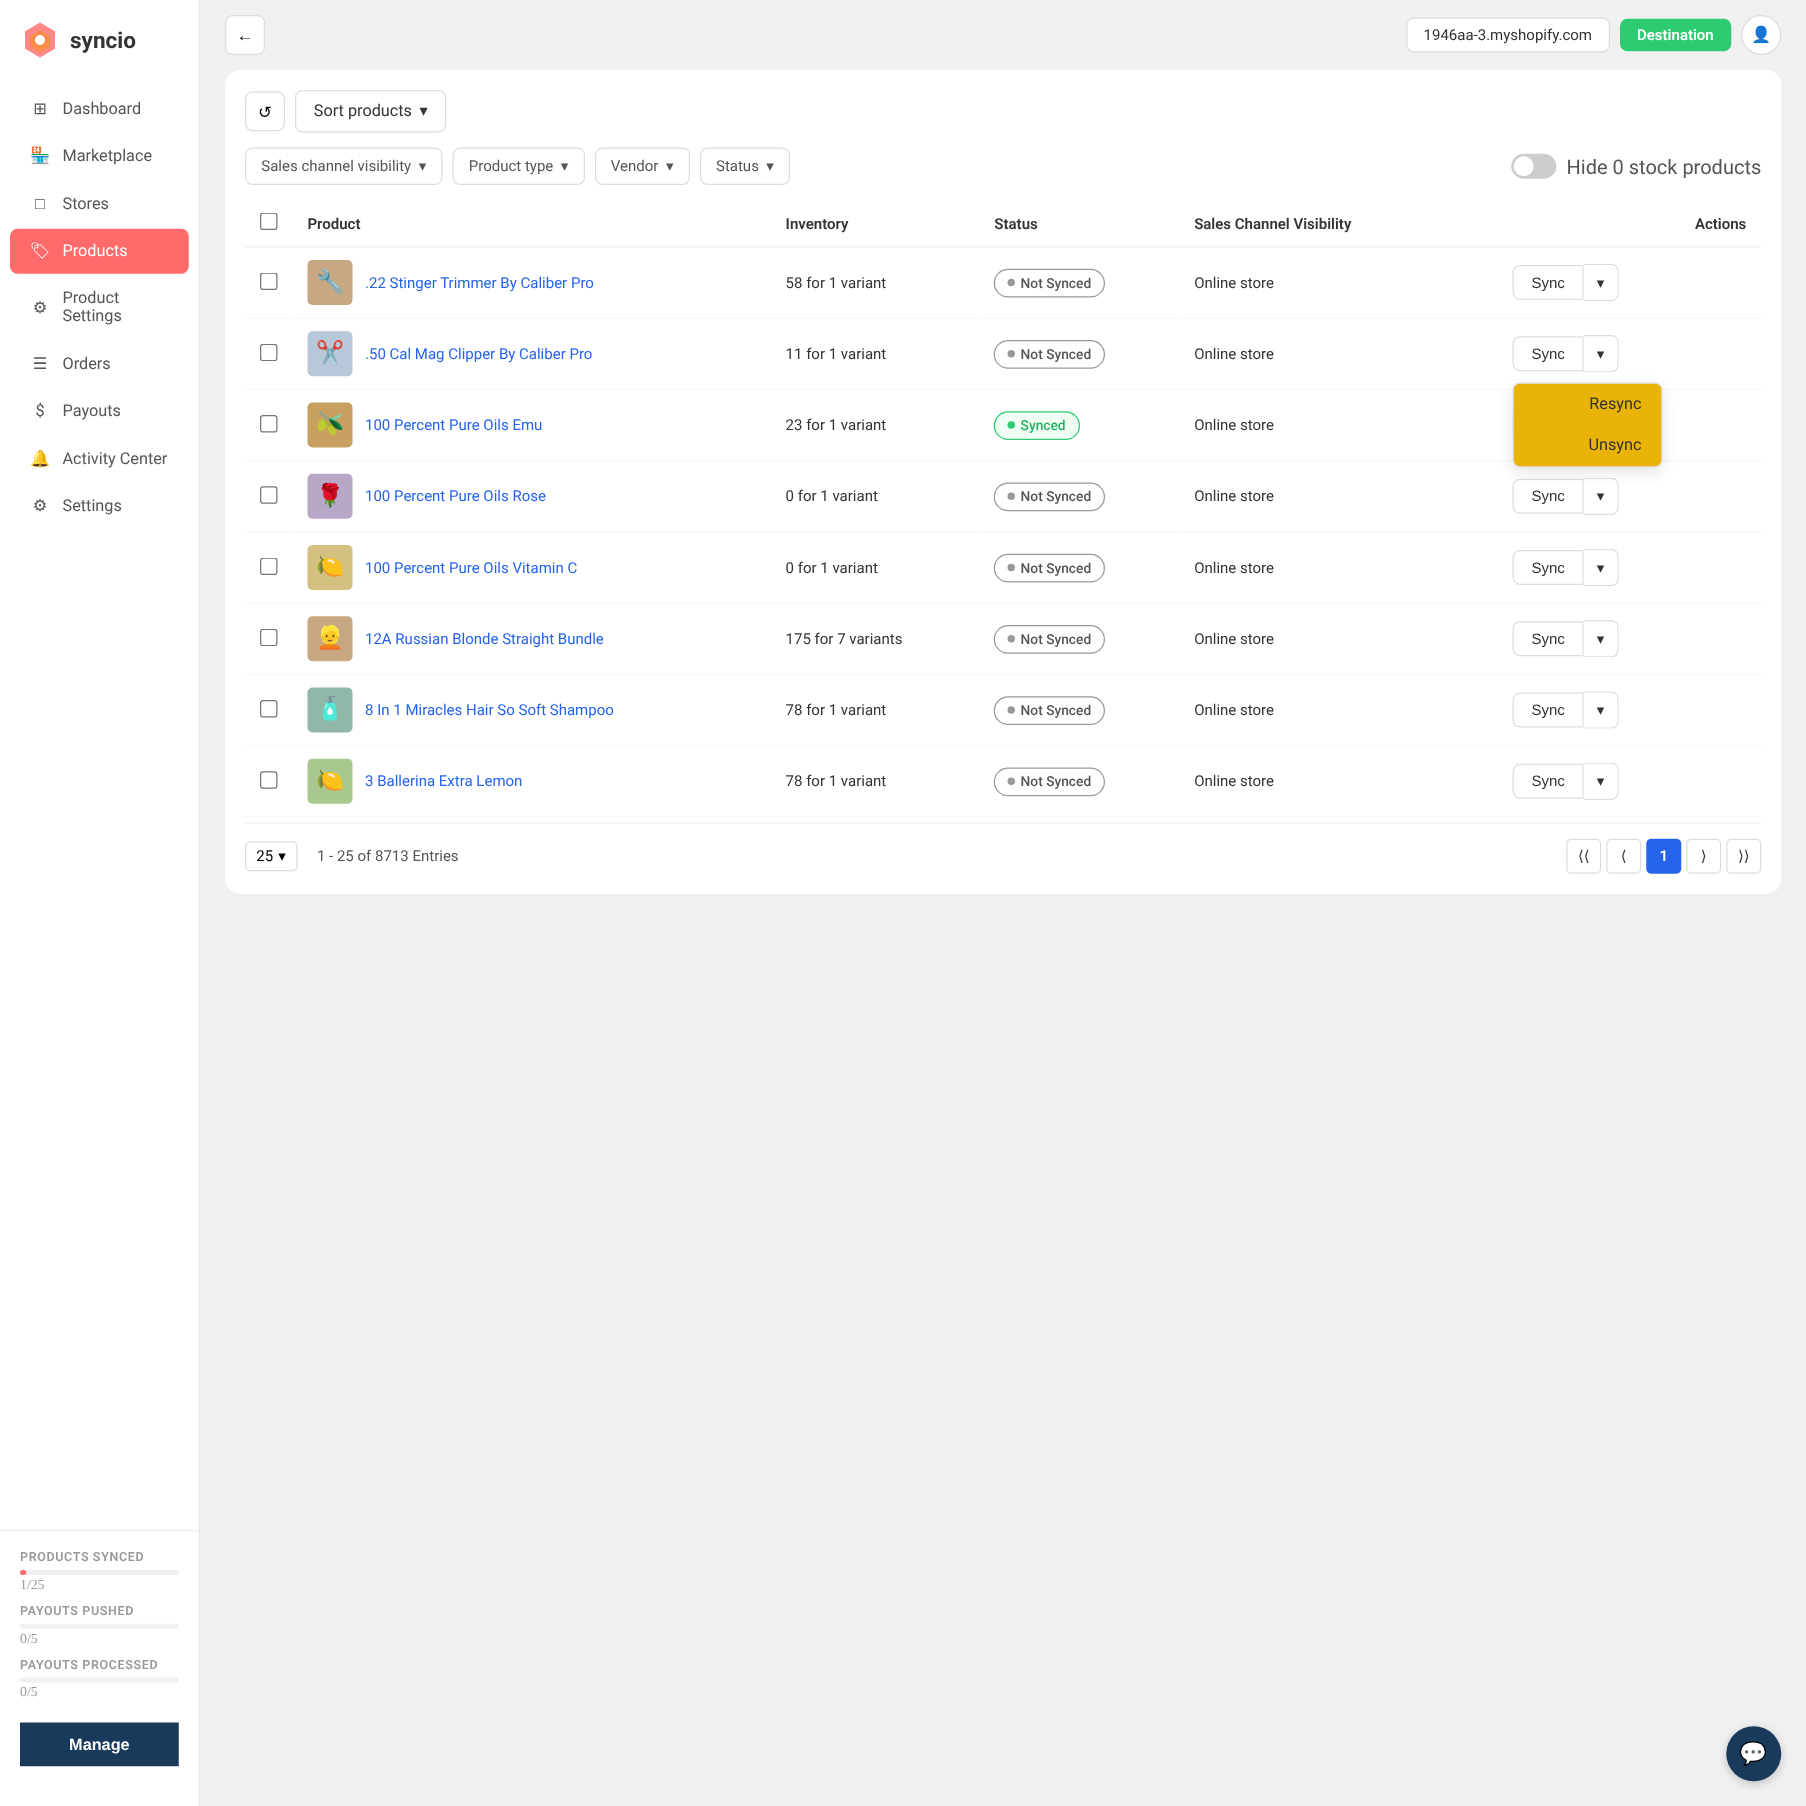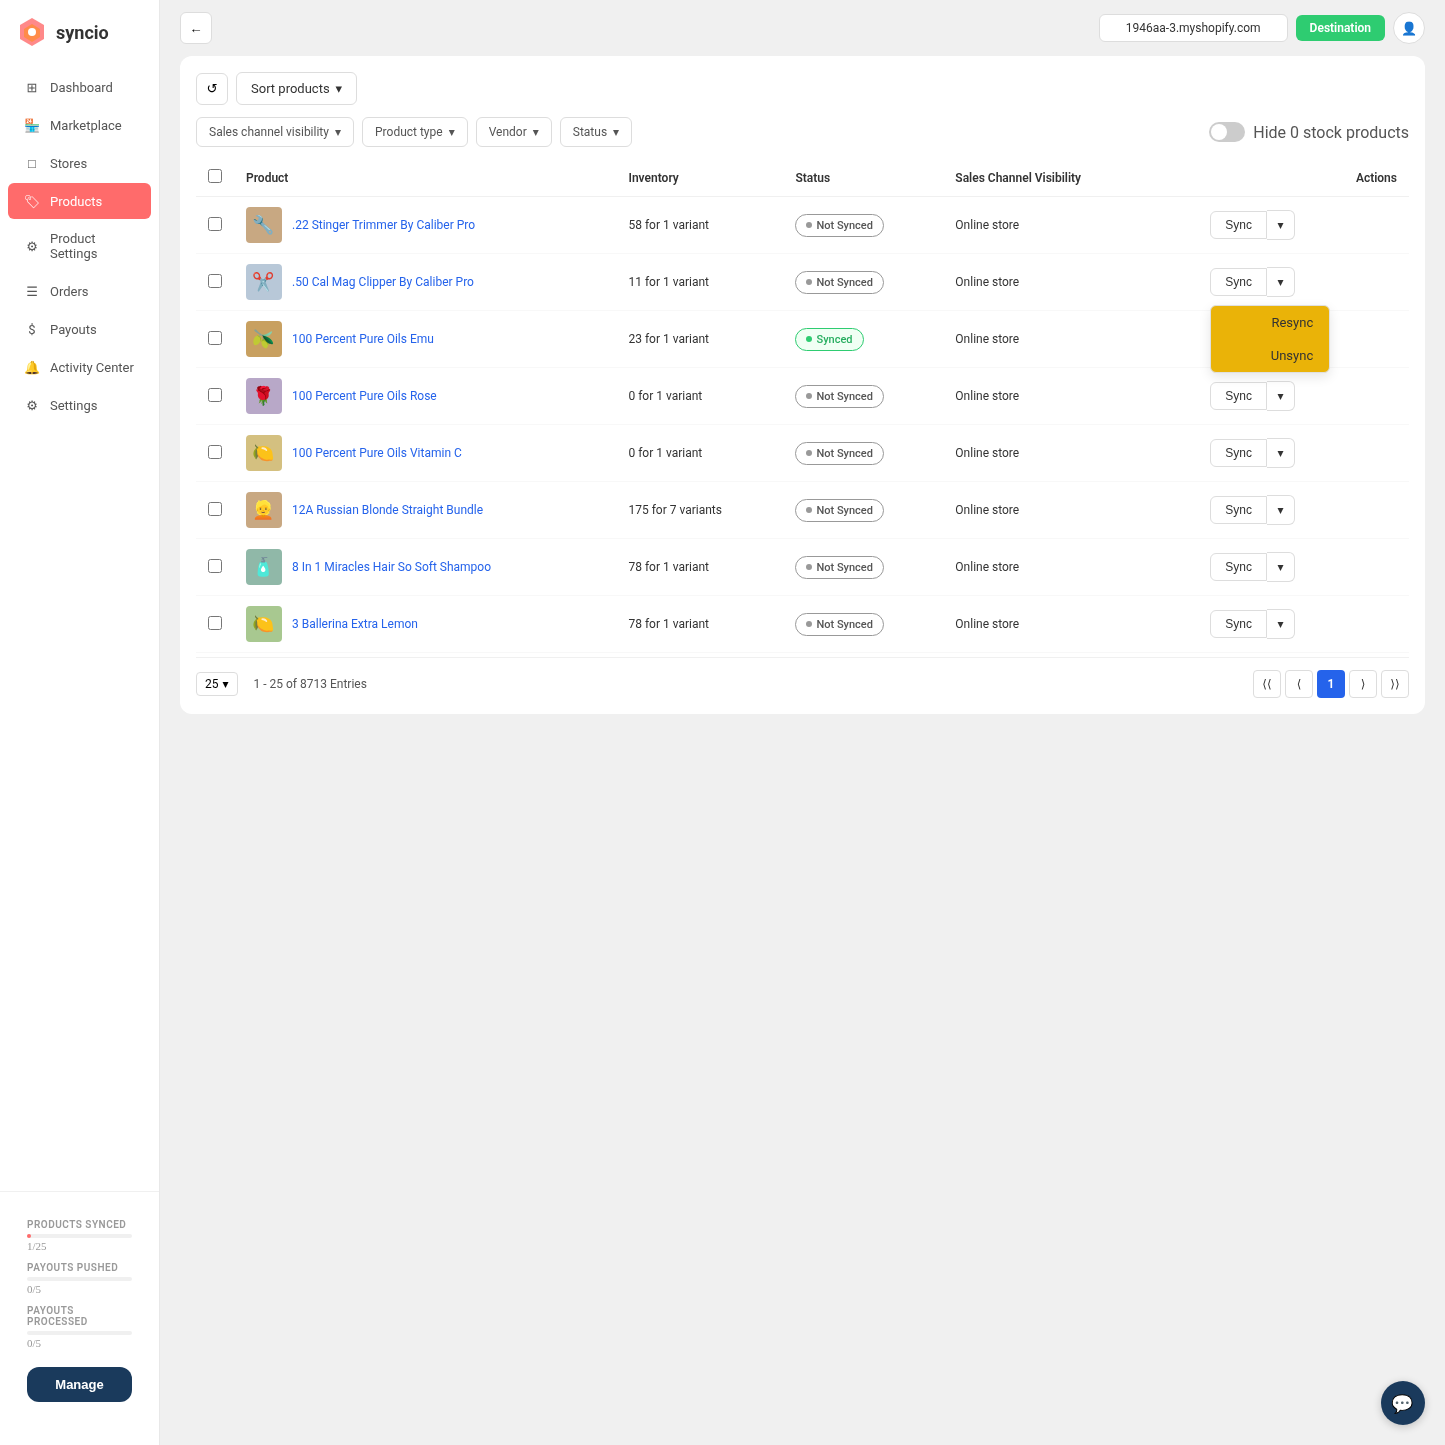--- a/index.html
+++ b/index.html
@@ -6,33 +6,33 @@
     body { font-family: -apple-system, BlinkMacSystemFont, 'Segoe UI', Roboto, sans-serif; background: #f0f0f0; display: flex; height: 100vh; overflow: hidden; font-size: 13px; }
 
     
     .sidebar { width: 160px; background: #fff; display: flex; flex-direction: column; padding: 16px 0; border-right: 1px solid #e8e8e8; flex-shrink: 0; }
     .logo { display: flex; align-items: center; gap: 8px; padding: 0 16px 20px; }
     .logo-icon { width: 32px; height: 32px; }
     .logo-text { font-size: 18px; font-weight: 700; color: #333; }
     .nav-item { display: flex; align-items: center; gap: 10px; padding: 10px 16px; cursor: pointer; color: #555; font-size: 13px; border-radius: 6px; margin: 1px 8px; }
     .nav-item.active { background: #ff6b6b; color: #fff; }
     .nav-icon { width: 16px; height: 16px; display: flex; align-items: center; justify-content: center; flex-shrink: 0; }
-    .sidebar-stats { padding: 27px; border-top: 1px solid #f0f0f0; margin-top: auto; }
+    .sidebar-stats { padding: 16px; border-top: 1px solid #f0f0f0; margin-top: auto; }
     .stat-label { font-size: 10px; font-weight: 600; color: #999; letter-spacing: 0.5px; margin-bottom: 4px; }
     .stat-bar { height: 4px; background: #f0f0f0; border-radius: 2px; margin-bottom: 2px; }
     .stat-bar-fill { height: 100%; border-radius: 2px; background: #ff6b6b; }
     .stat-value { font-size: 11px; color: #999; text-align: left; margin-bottom: 10px; font-family: Liberation Serif, serif; }
-    .manage-btn { width: 100%; background: #1a3a5c; color: #fff; border: none; border-radius: 12px; padding: 10px; font-size: 13px; font-weight: 600; cursor: pointer; margin-top: 8px; }
+    .manage-btn { width: 100%; background: #1a3a5c; color: #fff; border: none; border-radius: 0; padding: 10px; font-size: 13px; font-weight: 600; cursor: pointer; margin-top: 8px; }
 
     
     .main { flex: 1; display: flex; flex-direction: column; overflow: hidden; background: #f0f0f0; }
     .top-bar { display: flex; align-items: center; justify-content: space-between; padding: 12px 20px; background: #f0f0f0; }
     .back-btn { width: 32px; height: 32px; background: #fff; border: 1px solid #ddd; border-radius: 6px; display: flex; align-items: center; justify-content: center; cursor: pointer; }
     .top-bar-right { display: flex; align-items: center; gap: 8px; }
-    .store-badge { padding: 6px 26px; background: #fff; border: 1px solid #ddd; border-radius: 6px; font-size: 12px; color: #333; cursor: pointer; }
+    .store-badge { padding: 6px 13px; background: #fff; border: 1px solid #ddd; border-radius: 6px; font-size: 12px; color: #333; cursor: pointer; }
     .destination-badge { padding: 6px 14px; background: #2ecc71; border-radius: 6px; font-size: 12px; color: #fff; font-weight: 600; cursor: pointer; }
     .user-avatar { width: 32px; height: 32px; background: #fff; border: 1px solid #ddd; border-radius: 50%; display: flex; align-items: center; justify-content: center; cursor: pointer; }
 
     .content { flex: 1; overflow: auto; padding: 0 20px 20px; }
     .content-card { background: #fff; border-radius: 12px; padding: 16px; }
 
     
     .toolbar { display: flex; align-items: center; gap: 8px; margin-bottom: 12px; }
     .refresh-btn { width: 32px; height: 32px; background: #fff; border: 1px solid #ddd; border-radius: 6px; display: flex; align-items: center; justify-content: center; cursor: pointer; flex-shrink: 0; }
     .search-wrap { flex: 1; display: flex; align-items: center; border: 1px solid #ddd; border-radius: 6px; overflow: hidden; }

